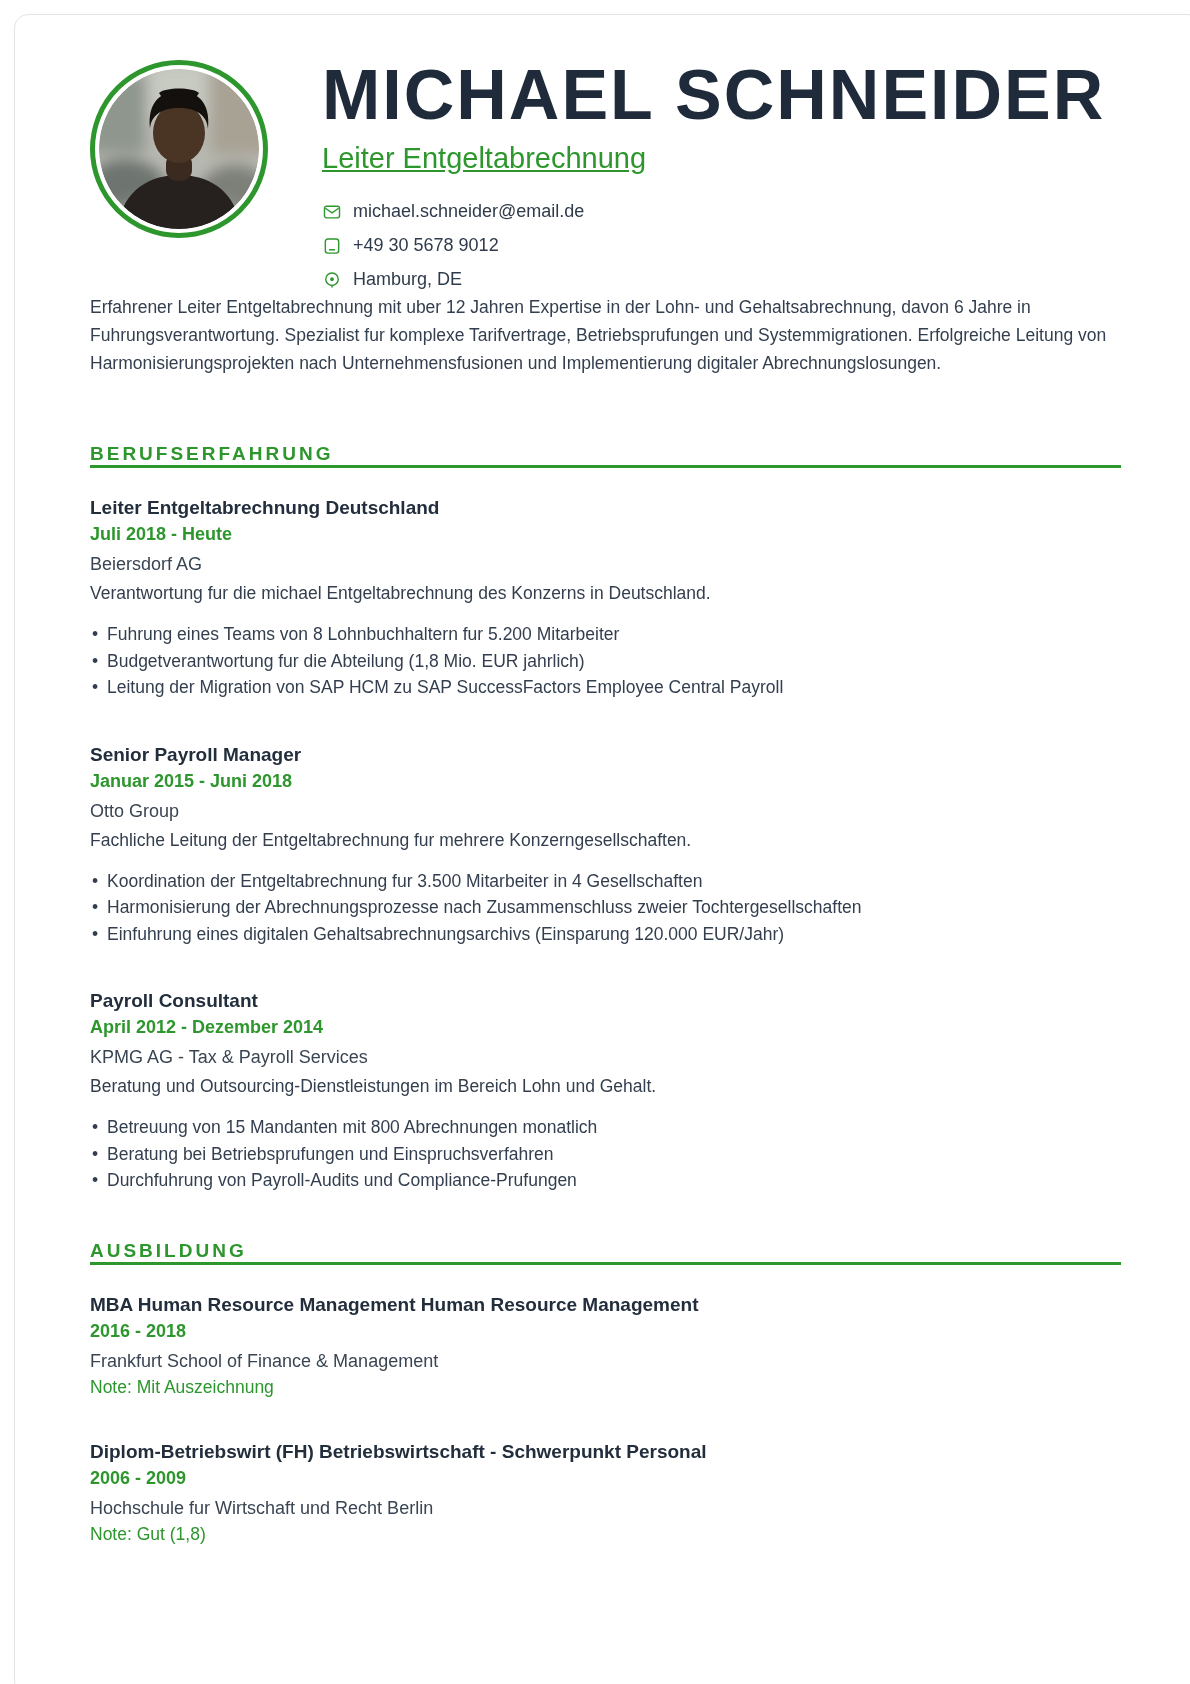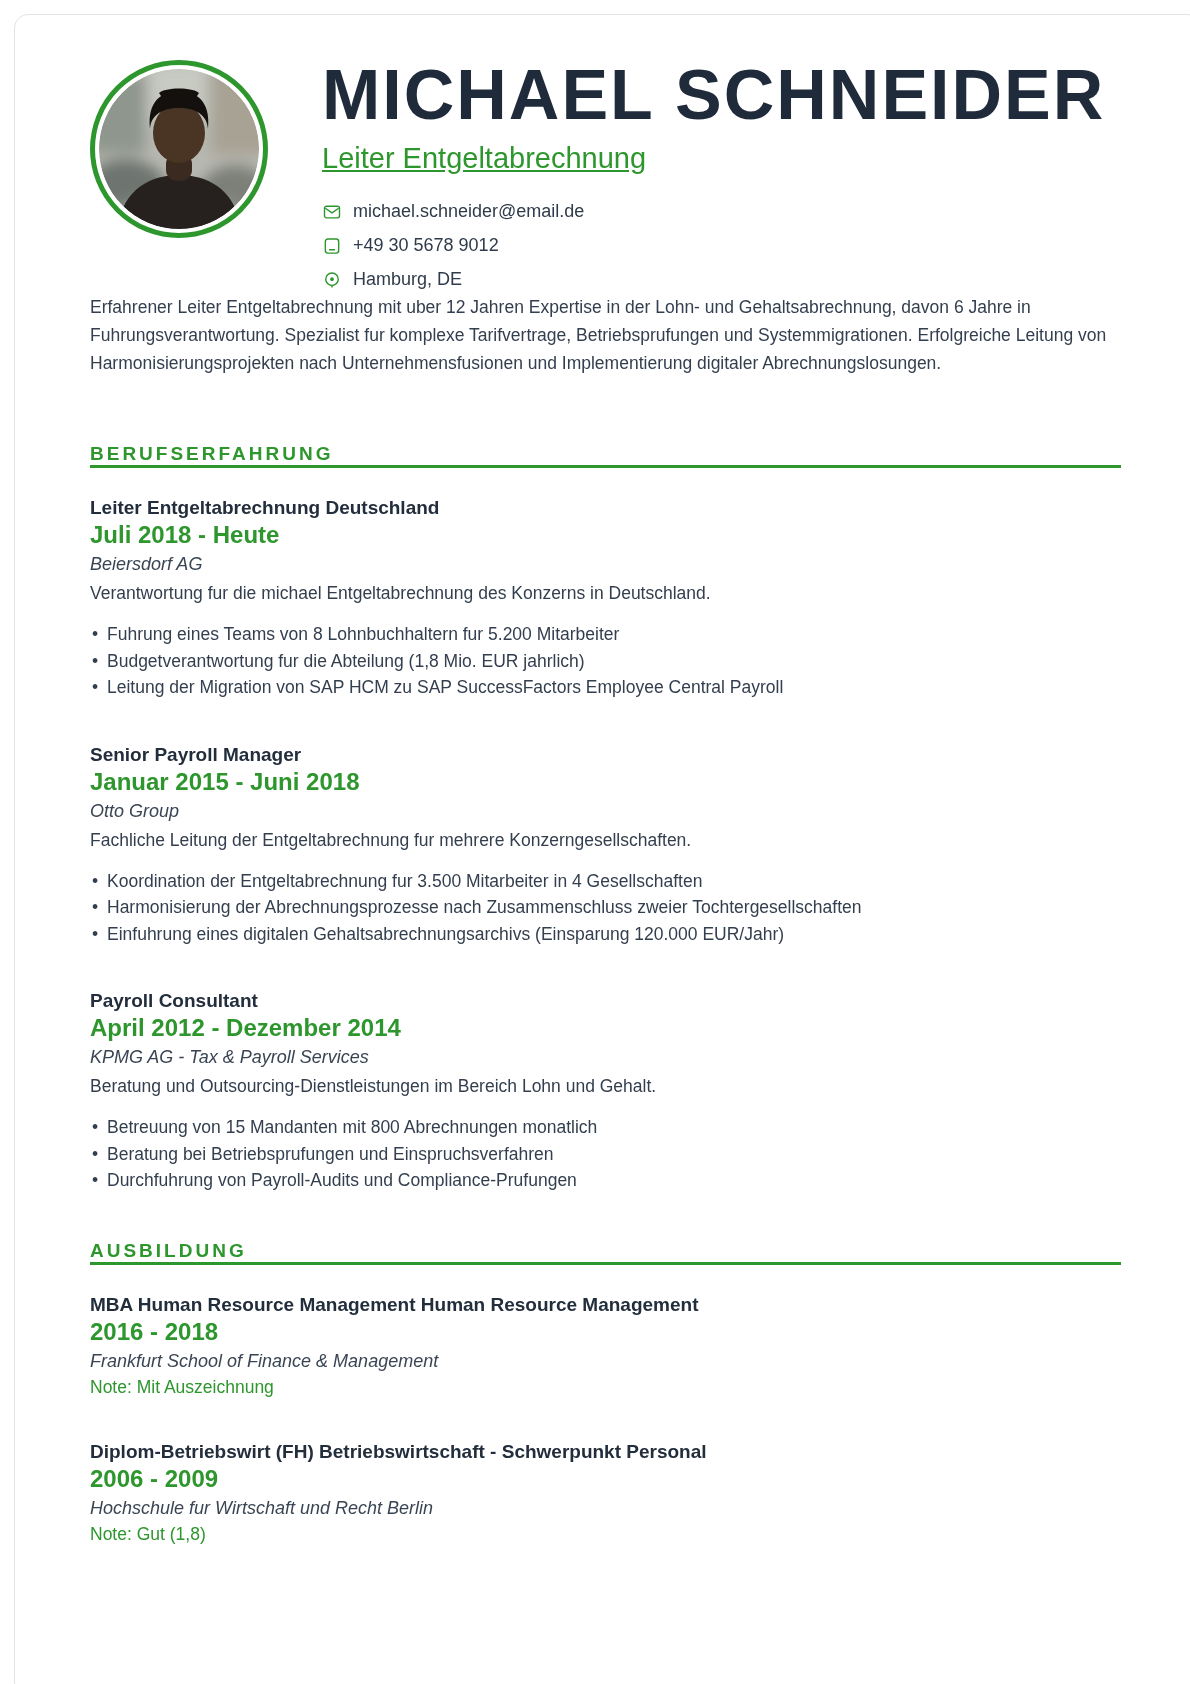--- a/index.html
+++ b/index.html
@@ -42,22 +42,22 @@
   .section-education { margin-top: 46px; }
   .sec-heading {
     margin: 0; 
     font-size: 19px; font-weight: 700; letter-spacing: 3px;
     color: #2d962d; border-bottom: 3px solid #2d962d;
   }
   .entry { margin-top: 26px; }
   .entry + .entry { margin-top: 40px; }
   .entry-head { display: flex; justify-content: space-between; align-items: flex-start; flex-direction: column; }
   .entry-title { font-size: 19px; font-weight: 700; color: #232e3d; line-height: 27px; max-width: 620px; }
-  .entry-date { font-size: 24px; font-weight: 700; color: #2d962d; white-space: nowrap; padding-right: 76px; line-height: 27px; }
-  .entry-sub { margin-top: 6px; font-size: 18px; font-style: italic; color: #3a4553; }
+  .entry-date { font-size: 18px; font-weight: 700; color: #2d962d; white-space: nowrap; padding-right: 76px; line-height: 27px; }
+  .entry-sub { margin-top: 6px; font-size: 18px; color: #3a4553; }
   .entry-desc { margin: 5px 0 0; font-size: 17.5px; line-height: 26px; color: #333e4e; }
   .bullets { margin: 15px 0 0; padding: 0; list-style: none; }
   .bullets li { position: relative; padding-left: 17px; font-size: 17.5px; line-height: 26.5px; color: #333e4e; }
   .bullets li::before { content: "\2022"; position: absolute; left: 2px; }
   .entry-note { margin-top: 5px; font-size: 17.5px; color: #2d962d; }
 </style>
 </head>
 <body>
 
 <div class="page">

